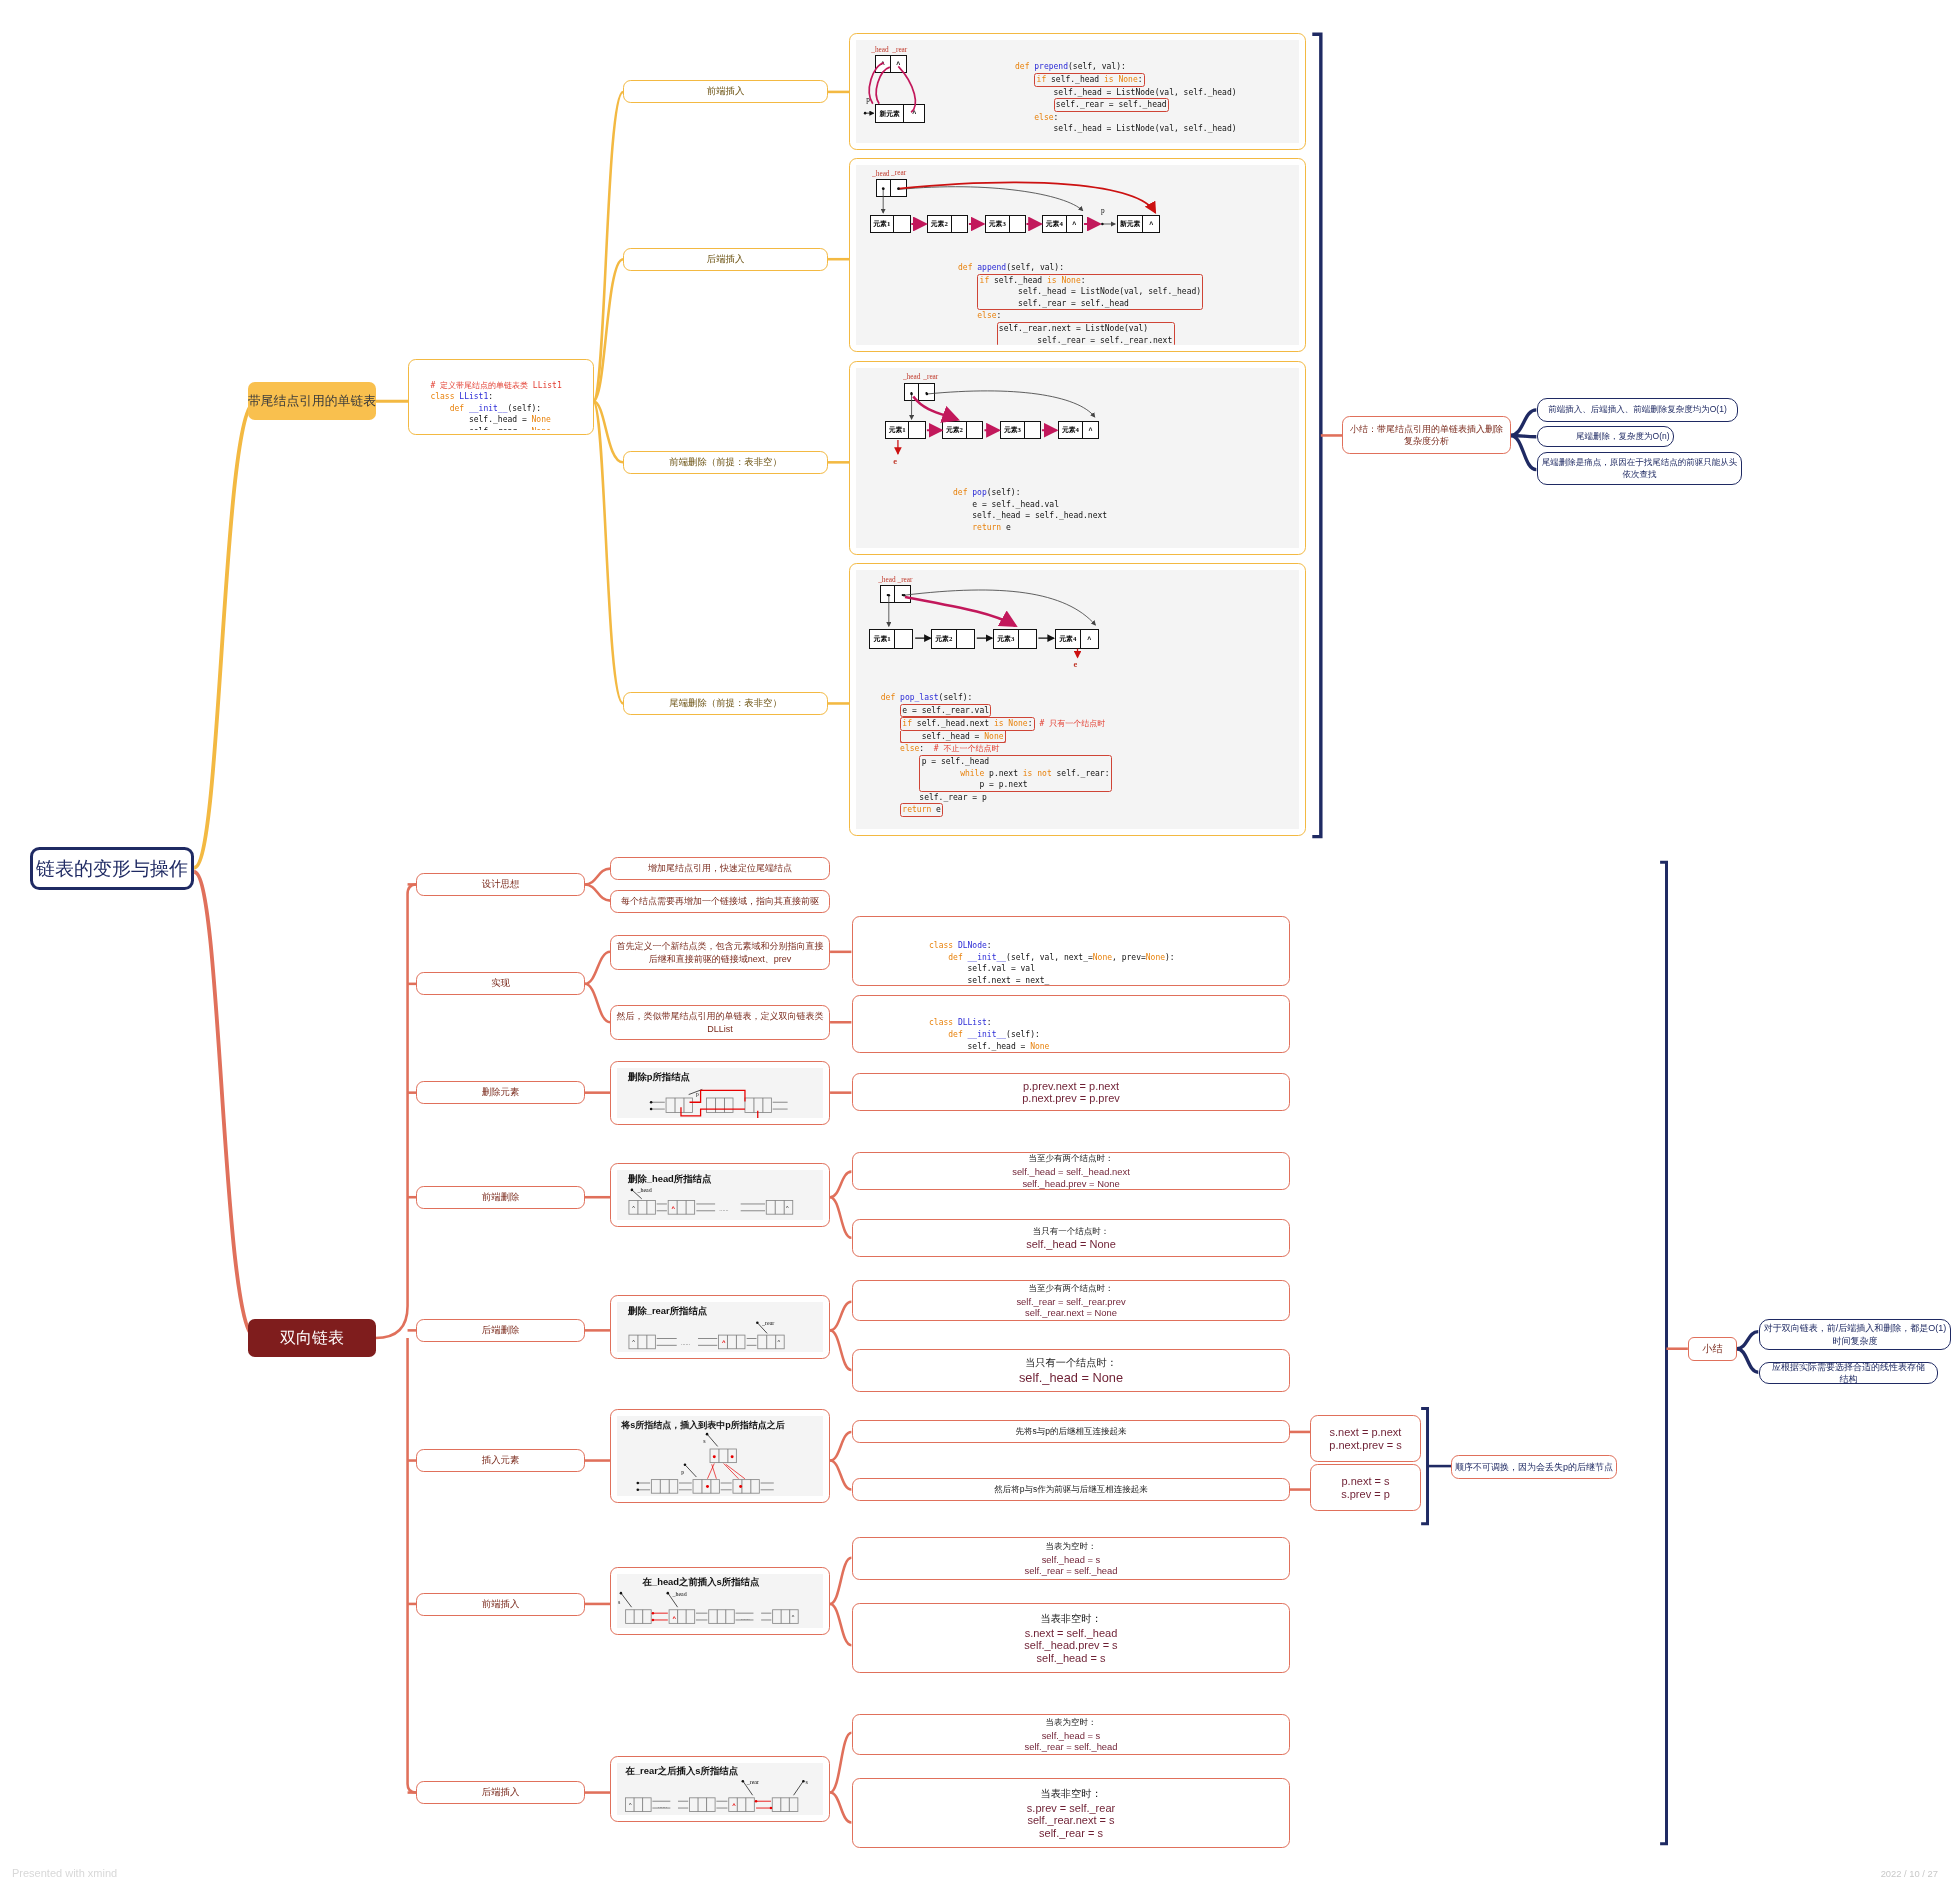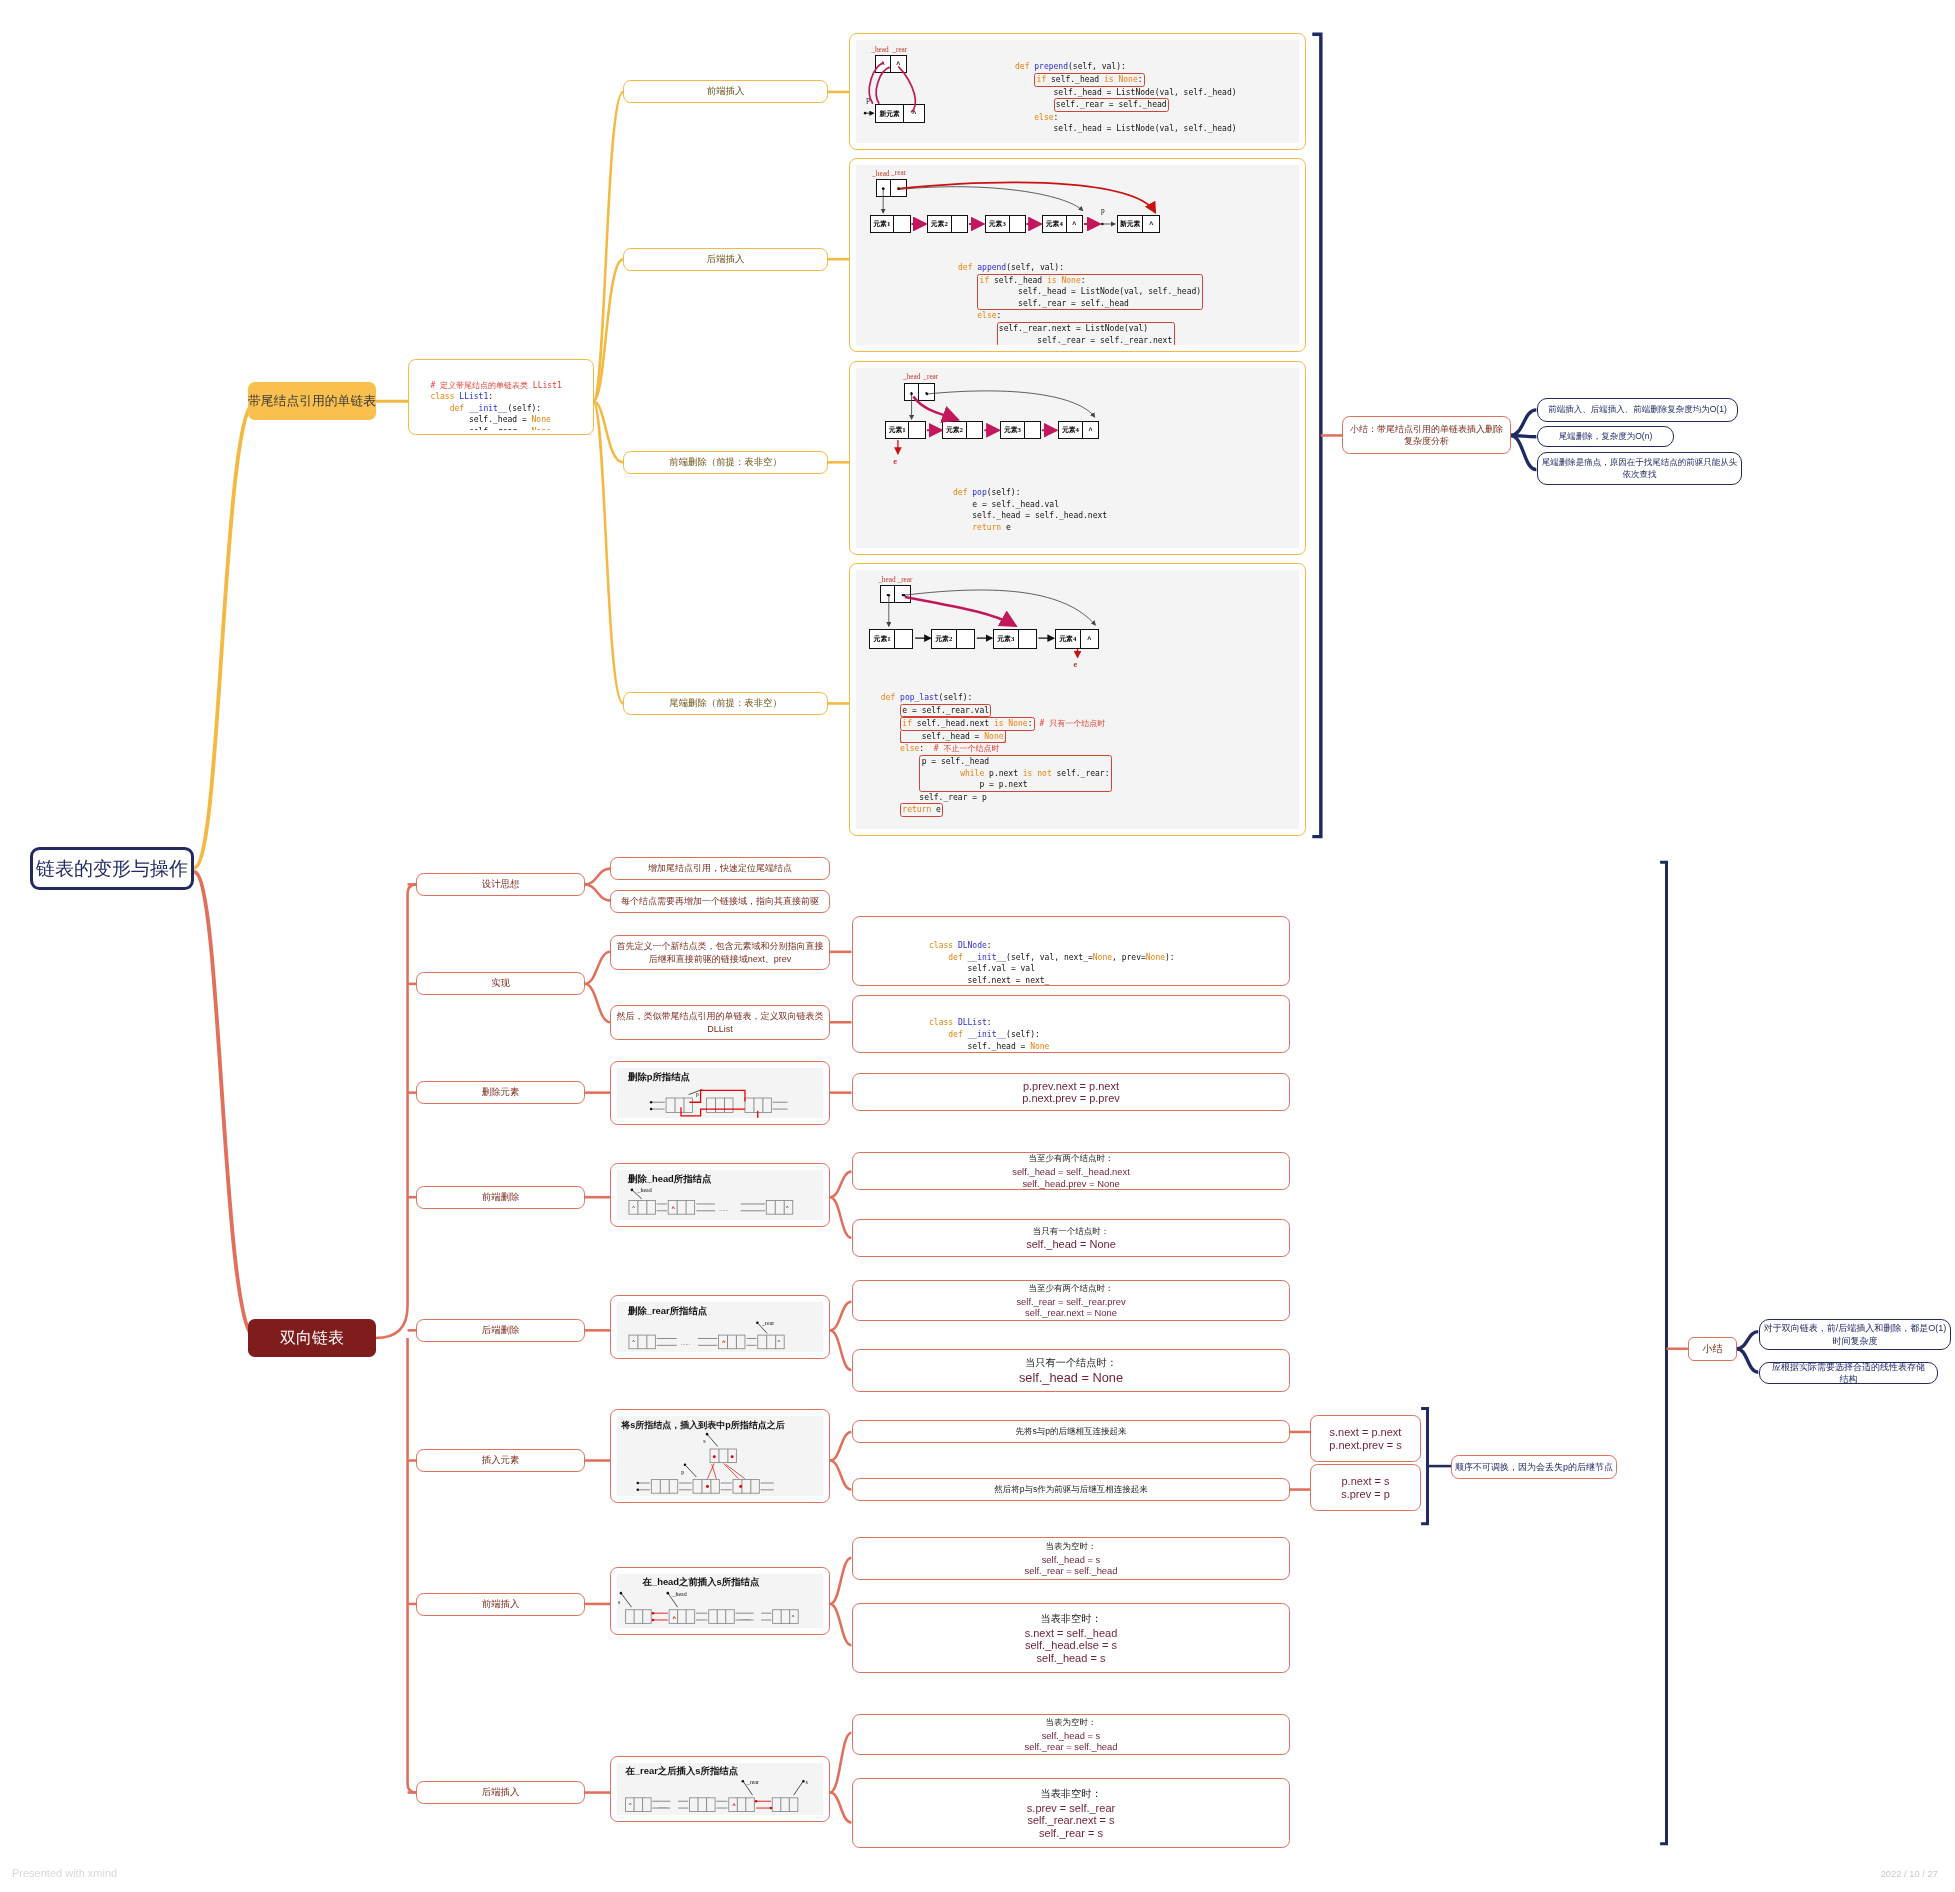--- a/index.html
+++ b/index.html
@@ -405,21 +405,21 @@
     <span class="box-r"><span class="kw">return</span> e</span></pre>
   </div>
 </div>
 
 <div class="node n-red" style="left:1342px; top:416px; width:169px; height:38px; padding:1.7px 4.3px; font-size:9px;">
   <span>小结：带尾结点引用的单链表插入删除复杂度分析</span>
 </div>
 <div class="node n-navy" style="left:1537px; top:398px; width:201px; height:24px; font-size:8.5px; padding:0 3.4px;">
   <span>前端插入、后端插入、前端删除复杂度均为O(1)</span>
 </div>
-<div class="node n-navy" style="left:1537px; top:426px; width:137px; height:21.3px; font-size:8.5px; padding:0 3.4px;">
+<div class="node n-navy" style="left:1537px; top:426px; width:137px; height:21.3px; font-size:8.5px; padding:0 3.4px;justify-content:flex-end;">
   <span>尾端删除，复杂度为O(n)</span>
 </div>
 <div class="node n-navy" style="left:1537px; top:452px; width:205px; height:33px; font-size:8.5px; padding:0 3.4px;">
   <span>尾端删除是痛点，原因在于找尾结点的前驱只能从头依次查找</span>
 </div>
 
 <div class="node branch-red" style="left:248px; top:1319px; width:128px; height:38px;">
   <span>双向链表</span>
 </div>
 
@@ -723,21 +723,21 @@
   <div class="textcode small">
     <span class="zh">当表为空时：</span>
     <span class="ln">self._head = s</span>
     <span class="ln">self._rear = self._head</span>
   </div>
 </div>
 <div class="card red" style="left:852px; top:1603px; width:438px; height:70px;">
   <div class="textcode">
     <span class="zh" style="font-size:10.2px">当表非空时：</span>
     <span class="ln">s.next = self._head</span>
-    <span class="ln">self._head.else = s</span>
+    <span class="ln">self._head.prev = s</span>
     <span class="ln">self._head = s</span>
   </div>
 </div>
 
 <div class="card red" style="left:610px; top:1756px; width:220px; height:66px;">
   <div class="card-inner">
     <div class="dgm-title" style="left:8.5px; top:1.7px; font-size:9.4px;">在_rear之后插入s所指结点</div>
     <svg width="209" height="47" style="position:absolute;left:0;top:16px;" viewBox="0 0 490 110">
       <g stroke="#777" fill="none" stroke-width="2">
         <rect x="20" y="44" width="60" height="32" stroke="#888"></rect>

